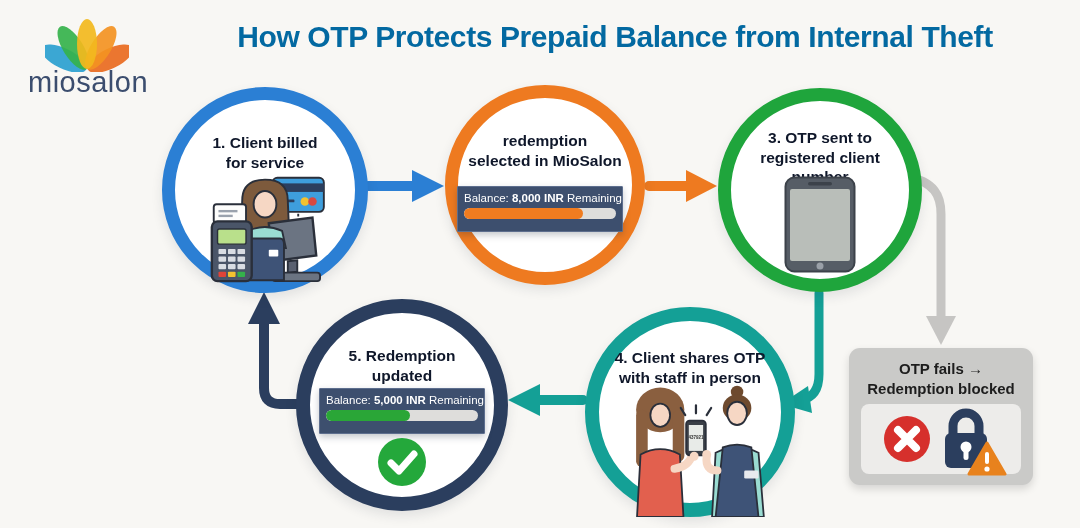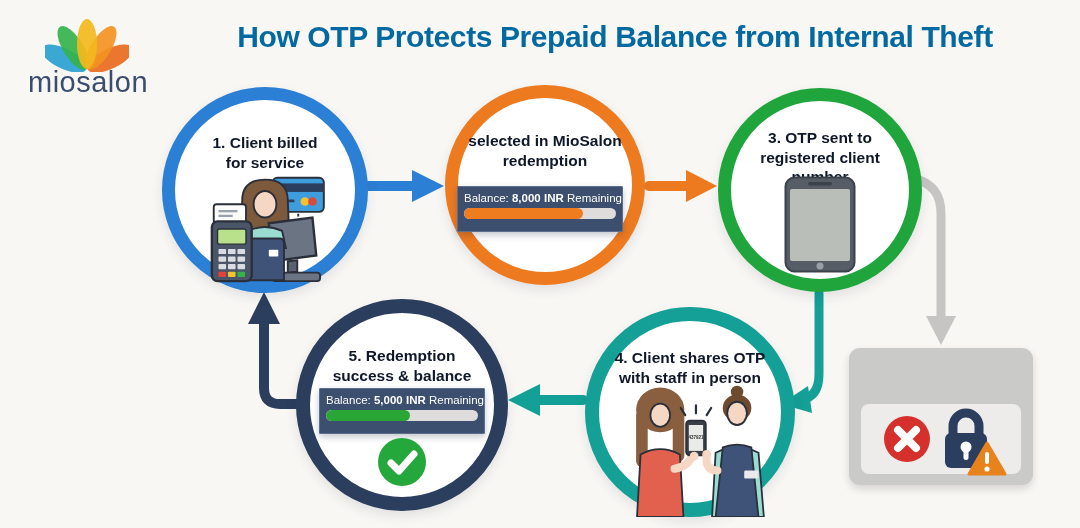--- a/index.html
+++ b/index.html
@@ -113,20 +113,24 @@
       <ellipse cx="42" cy="32" rx="10" ry="25" transform="rotate(-32 42 58)" fill="#35b24b" opacity="0.92"></ellipse>
       <ellipse cx="42" cy="32" rx="10" ry="25" transform="rotate(32 42 58)" fill="#f39222" opacity="0.92"></ellipse>
       <ellipse cx="42" cy="32" rx="10" ry="25" fill="#f2b91d" opacity="0.92"></ellipse>
     </svg>
     <div class="logo-text">miosalon</div>
   </div>
 
   <div class="title">How OTP Protects Prepaid Balance from Internal Theft</div>
 
   <div class="fail-box">
+    <div class="fail-title">
+      <span>OTP fails →</span>
+      <span>Redemption blocked</span>
+    </div>
     <div class="fail-inner">
       <svg class="icon-x" width="48" height="48" viewBox="0 0 48 48">
         <circle cx="24" cy="24" r="23" fill="#d6302c"></circle>
         <path d="M15 15 L33 33 M33 15 L15 33" stroke="#fff" stroke-width="8" stroke-linecap="round"></path>
       </svg>
       <svg class="icon-lock" width="46" height="64" viewBox="0 0 46 64">
         <path d="M10 30 V20 a13 13 0 0 1 26 0 V30" stroke="#2b3e5e" stroke-width="9" fill="none"></path>
         <rect x="2" y="27" width="42" height="35" rx="6" fill="#2b3e5e"></rect>
         <circle cx="23" cy="41" r="5.5" fill="#fff"></circle>
         <rect x="20.5" y="43" width="5" height="11" rx="2.5" fill="#fff"></rect>
@@ -184,22 +188,22 @@
           <rect x="41" y="97" width="8" height="5.5" rx="1"></rect>
       </g>
       <rect x="21" y="105" width="8" height="5.5" rx="1" fill="#e04438"></rect>
       <rect x="31" y="105" width="8" height="5.5" rx="1" fill="#f2c230"></rect>
       <rect x="41" y="105" width="8" height="5.5" rx="1" fill="#35b24b"></rect>
     </svg>
   </div>
 
   <div class="circle c2">
     <div class="step-heading h2">
+      <span>redemption</span>
       <span>selected in MioSalon</span>
-      <span>redemption</span>
     </div>
   </div>
   <div class="balance-box bb2">
     <div class="balance-text">
       <span>Balance:</span>
       <span class="bold">8,000 INR</span>
       <span>Remaining</span>
     </div>
     <div class="balance-track">
       <div class="balance-fill fill-orange" style="width: 78%;"></div>
@@ -248,21 +252,20 @@
       <path d="M110 72 Q126 66 142 72 L150 150 H102 Z" fill="#3e5377" stroke="#2a2f3a" stroke-width="2"></path>
       <rect x="134" y="98" width="16" height="9" rx="1.5" fill="#e8eaee"></rect>
       <path d="M104 98 Q90 98 92 82" stroke="#f6d7c4" stroke-width="9" fill="none" stroke-linecap="round"></path>
       <circle cx="92" cy="80" r="5" fill="#f6d7c4"></circle>
     </svg>
   </div>
 
   <div class="circle c5">
     <div class="step-heading h5">
       <span>5. Redemption</span>
-      <span>success &amp; balance</span>
       <span>updated</span>
     </div>
   </div>
   <div class="balance-box bb5">
     <div class="balance-text">
       <span>Balance:</span>
       <span class="bold">5,000 INR</span>
       <span>Remaining</span>
     </div>
     <div class="balance-track">

